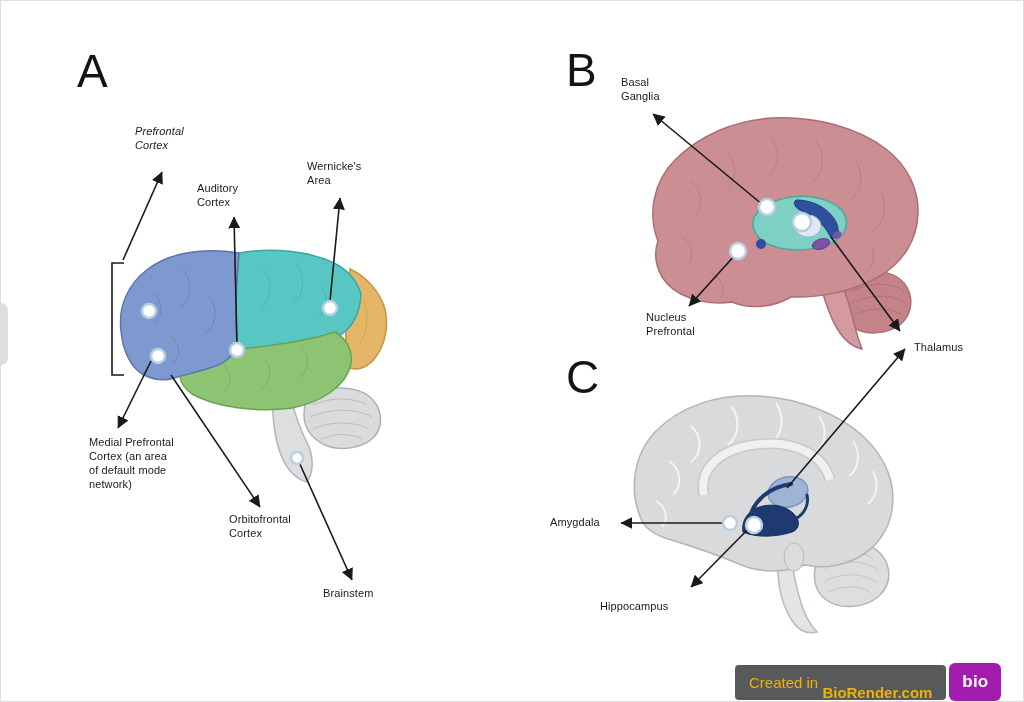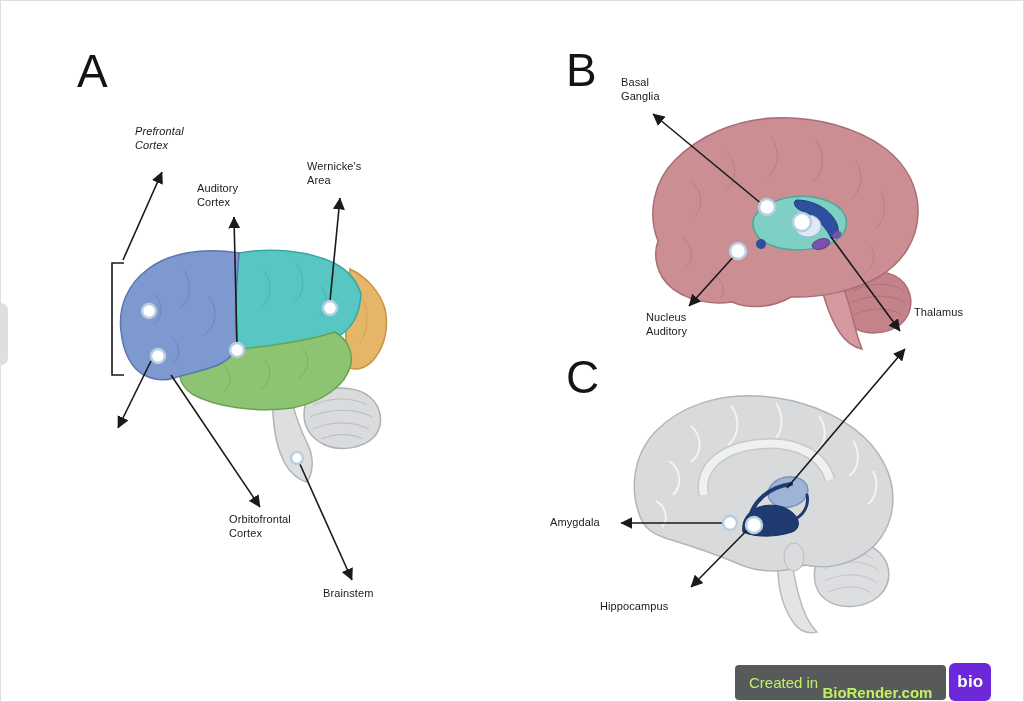--- a/index.html
+++ b/index.html
@@ -11,26 +11,26 @@
   .stage svg{position:absolute;left:0;top:0;}
   .lbl{
     position:absolute;font-size:11px;line-height:1.28;color:#1a1a1a;
     white-space:pre-line;letter-spacing:0.1px;
   }
   .panel-letter{
     position:absolute;font-size:46px;line-height:1;color:#141414;font-weight:400;
   }
   .badge{position:absolute;left:734px;top:662px;display:flex;align-items:center;gap:3px;}
   .badge-main{
-    height:35px;display:flex;align-items:center;background:#58595b;color:#bef264;
+    height:35px;display:flex;align-items:center;background:#58595b;color:#eab308;
     font-size:15px;padding:0 14px;border-radius:4px;white-space:pre;
   }
   .badge-main .brand{font-weight:bold;margin-top:21px;}
   .badge-logo{
-    width:42px;height:38px;background:#6d28d9;border-radius:6px;color:#fff;
+    width:52px;height:38px;background:#a21caf;border-radius:6px;color:#fff;
     display:flex;align-items:center;justify-content:center;
     font-size:17px;font-weight:bold;letter-spacing:0.2px;
   }
   .edge-artifact{
     position:absolute;left:0;top:302px;width:7px;height:62px;background:#d9d9d9;
     border-radius:0 7px 7px 0;opacity:.85;
   }
 </style>
 </head>
 <body>
@@ -157,28 +157,32 @@
   <div class="panel-letter" style="left:76px;top:47px;">A</div>
   <div class="panel-letter" style="left:565px;top:46px;">B</div>
   <div class="panel-letter" style="left:565px;top:353px;">C</div>
 
   <div class="lbl" style="left:134px;top:123px;font-style:italic;">Prefrontal
 Cortex</div>
   <div class="lbl" style="left:196px;top:180px;">Auditory
 Cortex</div>
   <div class="lbl" style="left:306px;top:158px;">Wernicke's
 Area</div>
+  <div class="lbl" style="left:88px;top:434px;">Medial Prefrontal
+Cortex (an area
+of default mode
+network)</div>
   <div class="lbl" style="left:228px;top:511px;">Orbitofrontal
 Cortex</div>
   <div class="lbl" style="left:322px;top:585px;">Brainstem</div>
   <div class="lbl" style="left:620px;top:74px;">Basal
 Ganglia</div>
   <div class="lbl" style="left:645px;top:309px;">Nucleus
-Auditory</div>
-  <div class="lbl" style="left:913px;top:304px;">Thalamus</div>
+Prefrontal</div>
+  <div class="lbl" style="left:913px;top:339px;">Thalamus</div>
   <div class="lbl" style="left:549px;top:514px;">Amygdala</div>
   <div class="lbl" style="left:599px;top:598px;">Hippocampus</div>
 
   <div class="badge">
     <div class="badge-main">
       <span>Created in </span><span class="brand">BioRender.com</span>
     </div>
     <div class="badge-logo">bio</div>
   </div>
 

